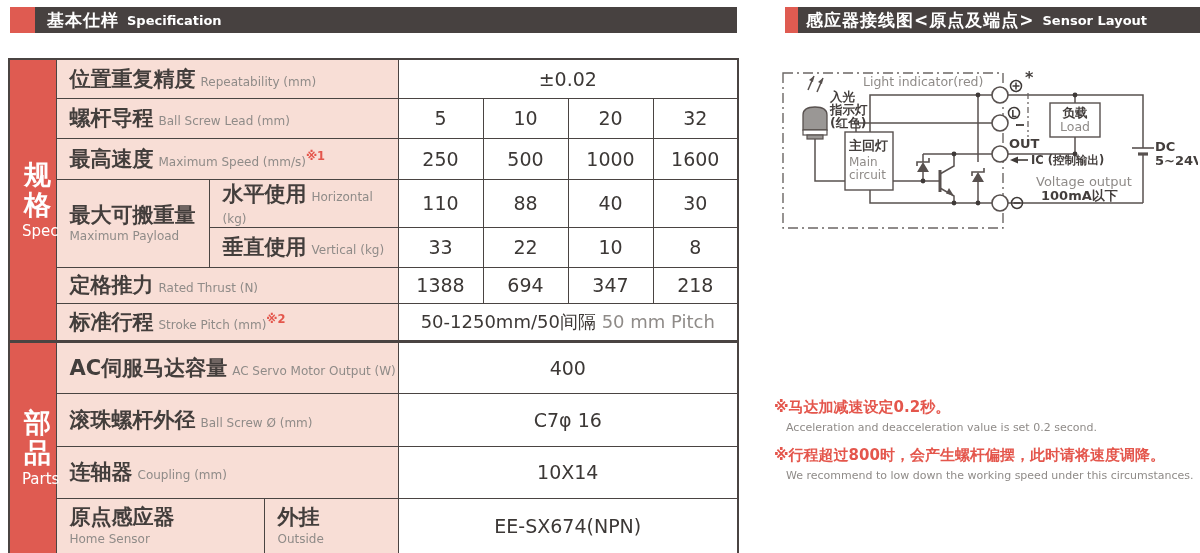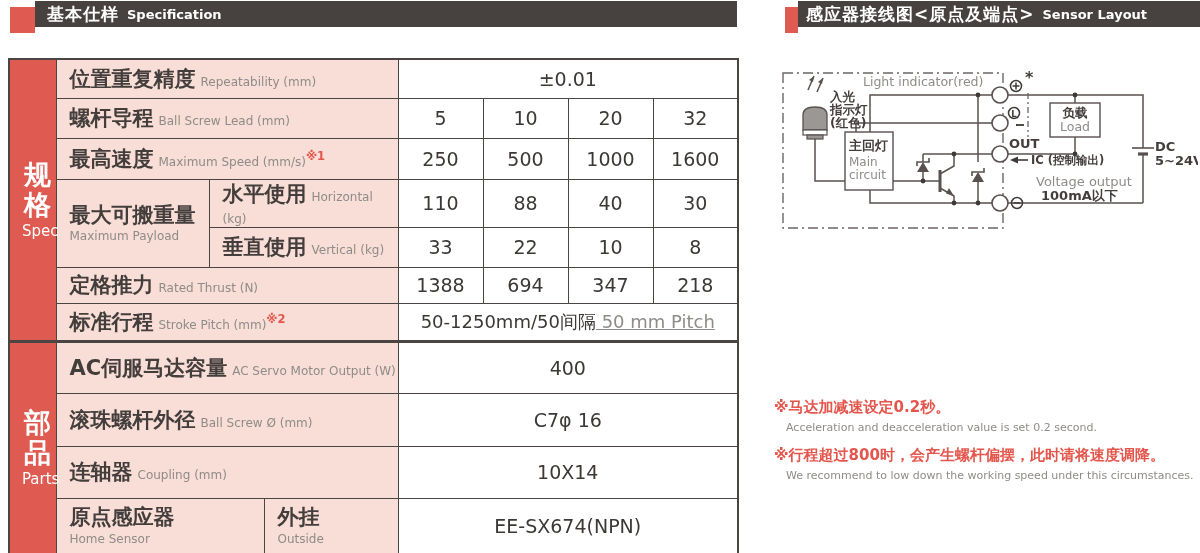--- a/index.html
+++ b/index.html
@@ -11,21 +11,21 @@
     --text-gray:#8f8b88;
     --note-red:#e4564c;
   }
   *{box-sizing:border-box;margin:0;padding:0;}
   body{
     width:1200px;height:553px;position:relative;background:#ffffff;
     font-family:"DejaVu Sans","Liberation Sans",sans-serif;overflow:hidden;
   }
   
   .hdr-red{position:absolute;top:7px;height:26px;background:var(--accent-red);}
-  .hdr-bar{position:absolute;top:1px;height:26px;background:var(--header-dark);
+  .hdr-bar{position:absolute;top:7px;height:26px;background:var(--header-dark);
     color:#fff;display:flex;align-items:center;padding-left:12px;white-space:nowrap;}
   .hdr-bar .zh{font-size:17px;font-weight:bold;letter-spacing:1px;}
   .hdr-bar .en{font-size:13px;margin-left:8px;font-weight:600;}
   #hdr-red-left{left:10px;width:25px;}
   #hdr-bar-left{left:35px;width:702px;}
   #hdr-red-right{left:785px;width:13px;}
   #hdr-bar-right{left:798px;width:402px;padding-left:8px;align-items:center;}
   
   table.spec{
     position:absolute;left:8px;top:58px;width:729px;height:487px;
@@ -37,21 +37,21 @@
   td.sec .vchars{width:1.15em;margin:0 auto;word-break:break-all;
     font-size:27px;font-weight:bold;line-height:1.12;}
   td.sec .sec-en{font-size:15px;margin-top:2px;}
   td.label{background:var(--label-pink);padding-left:13px;text-align:left;}
   td.label .zh{font-size:21px;font-weight:bold;color:var(--text-dark);}
   td.label .en{font-size:12px;color:var(--text-gray);margin-left:5px;}
   td.label sup.mark{color:var(--note-red);font-size:11.5px;font-weight:bold;}
   td.label .stack{display:block;line-height:1.2;}
   td.label .stack.en{margin-left:0;margin-top:1px;}
   td.val{background:#fff;text-align:center;font-size:19px;color:#3c3836;}
-  td.val .sub{color:var(--text-gray);text-decoration:underline;}
+  td.val .sub{color:var(--text-gray);}
   tr.parts-first td{border-top:3px solid var(--border-dark);}
   
   #diagram{position:absolute;left:778px;top:62px;}
   #diagram text{fill:var(--text-dark);}
   #diagram .gray{fill:var(--text-gray);}
   
   #notes{position:absolute;left:774px;top:398px;width:440px;}
   .note-zh{color:var(--note-red);font-size:15px;font-weight:bold;margin-bottom:4px;}
   .note-en{color:var(--text-gray);font-size:11px;margin-left:12px;line-height:1.3;}
   .note-gap{height:11px;}
@@ -84,21 +84,21 @@
   </colgroup>
   <tbody>
       <tr style="height:39px">
     <td class="sec" rowspan="7">
       <div class="vchars">规格</div>
       <div class="sec-en">Spec</div>
     </td>
     <td class="label" colspan="3">
       <span class="zh">位置重复精度</span><span class="en">Repeatability (mm)</span>
     </td>
-    <td class="val" colspan="4">±0.01</td>
+    <td class="val" colspan="4">±0.02</td>
   </tr>
   <tr style="height:40px">
     <td class="label" colspan="3">
       <span class="zh">螺杆导程</span><span class="en">Ball Screw Lead (mm)</span>
     </td>
     <td class="val">5</td>
     <td class="val">10</td>
     <td class="val">20</td>
     <td class="val">32</td>
   </tr>

